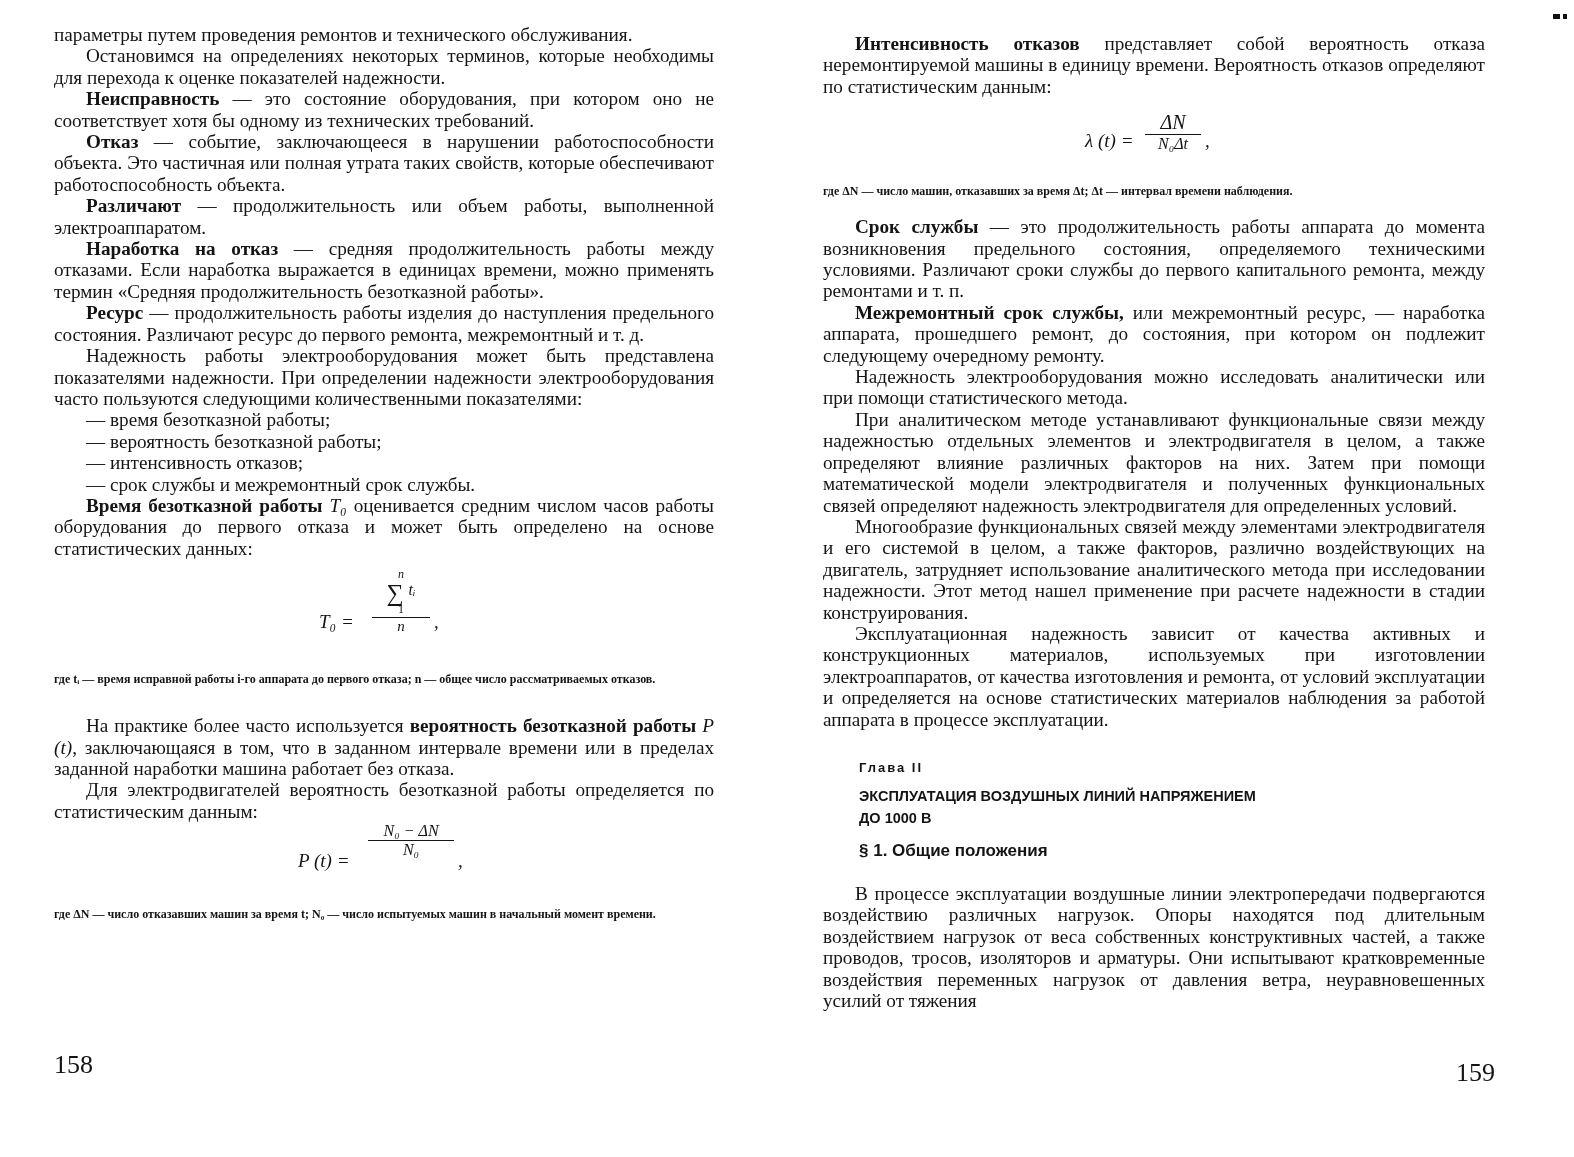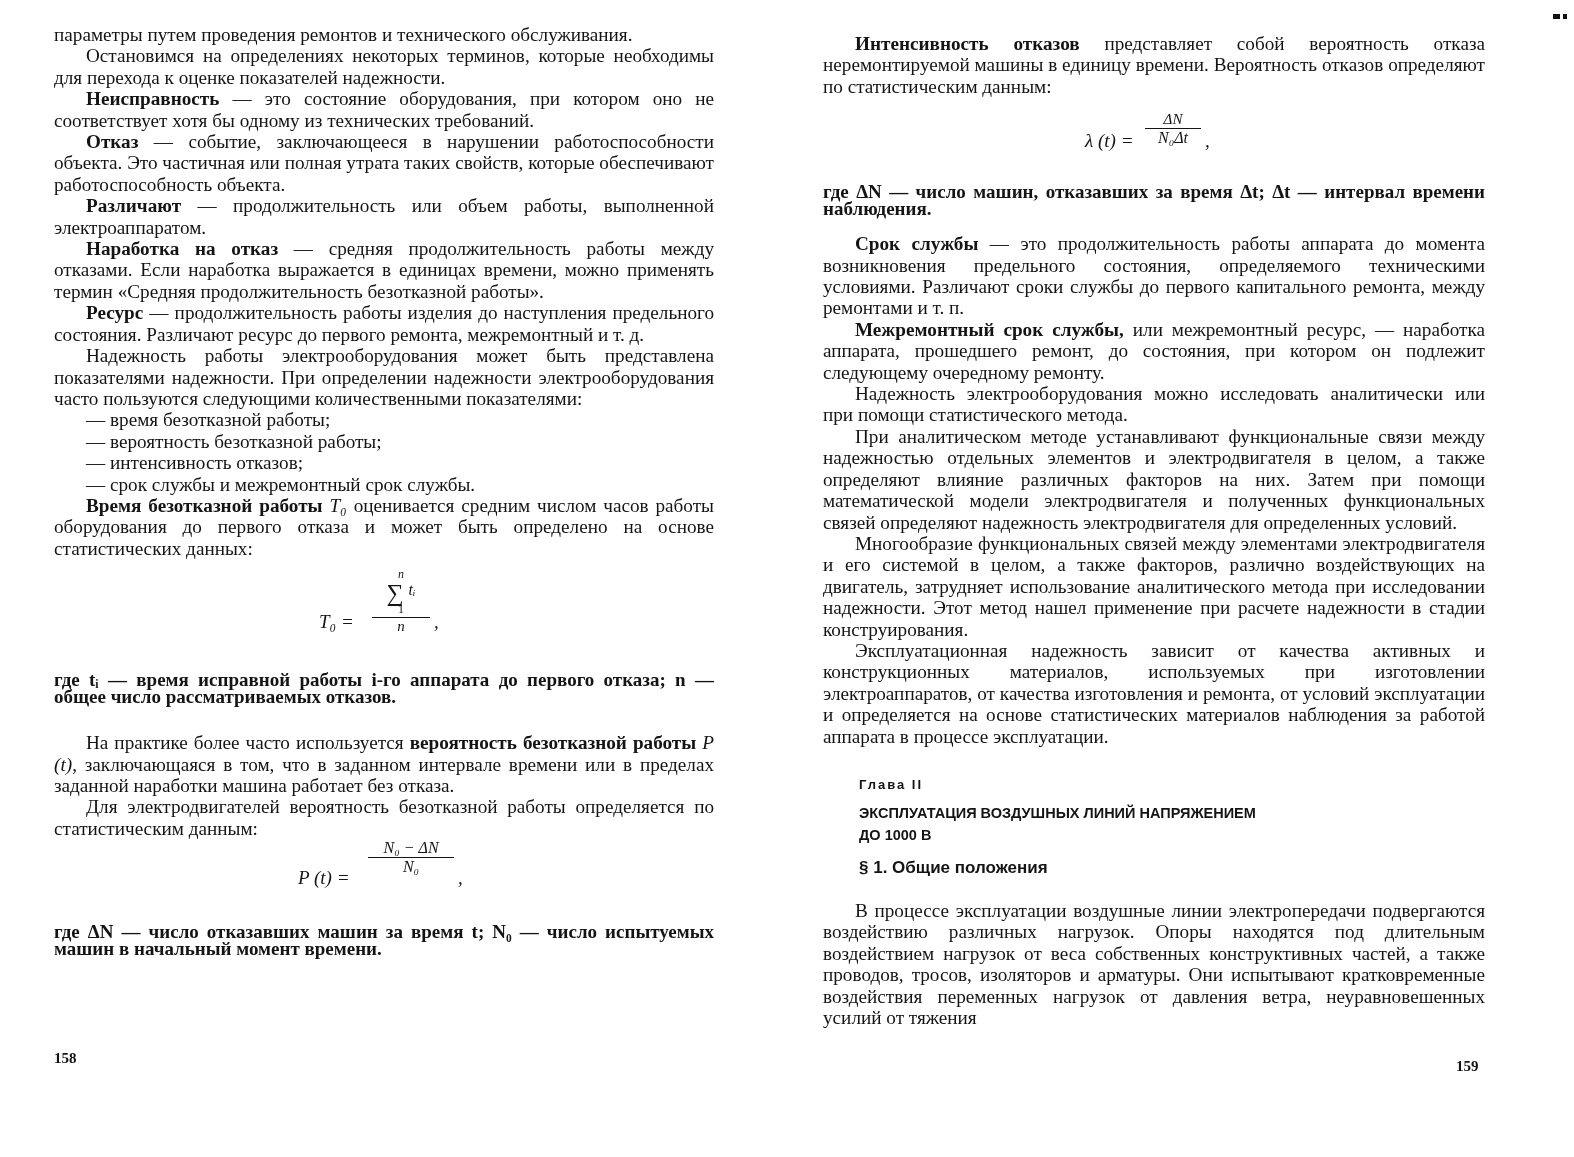--- a/index.html
+++ b/index.html
@@ -4,27 +4,27 @@
 <style>
   html, body { margin: 0; padding: 0; background: #ffffff; }
   body { width: 1574px; height: 1157px; position: relative; overflow: hidden;
          font-family: "Liberation Serif", "DejaVu Serif", serif; color: #141414; }
   .page { position: absolute; top: 0; }
   .page-left { left: 54px; width: 660px; }
   .page-right { left: 823px; width: 662px; }
   p { margin: 0; font-size: 19.2px; line-height: 21.4px; text-align: justify; }
   .ind { text-indent: 32px; }
   b { font-weight: bold; }
-  .small { font-size: 19px; line-height: 17px; font-weight: bold; }
+  .small { font-size: 12px; line-height: 17px; font-weight: bold; }
   .sans { font-family: "Liberation Sans", "DejaVu Sans", sans-serif; font-weight: bold; }
   .formula { position: relative; height: 80px; font-style: italic; font-size: 19px; }
   .frac { position: absolute; text-align: center; }
   .frac .num { display: block; padding: 0 4px; border-bottom: 1.5px solid #141414; }
   .frac .den { display: block; }
-  .pageno { position: absolute; font-size: 15px; font-weight: bold; }
+  .pageno { position: absolute; font-size: 26px; }
   .list-item { padding-left: 32px; }
   .heading-chap { font-size: 13px; letter-spacing: 2px; margin-top: 30px; }
   .heading-title { font-size: 14.5px; line-height: 22px; margin-top: 10px; }
   .heading-sec { font-size: 17px; margin-top: 12px; }
   .corner-mark { position: absolute; top: 5px; right: 4px; width: 20px; height: 6px; }
   .corner-mark span { display: inline-block; height: 5px; background: #111; margin-left: 3px; }
 </style>
 </head>
 <body>
 
@@ -76,21 +76,21 @@
   <p class="small">где ΔN — число отказавших машин за время t; N₀ — число испытуемых машин в начальный момент времени.</p>
 </div>
 <div class="pageno" style="left:54px; top:1050px;">158</div>
 
 <div class="page page-right" style="top:33px;">
   <p class="ind"><b>Интенсивность отказов</b><span> представляет собой вероятность отказа неремонтируемой машины в единицу времени. Вероятность отказов определяют по статистическим данным:</span></p>
 
   <div class="formula" style="height:86px;">
     <span style="position:absolute; left:262px; top:33px;">λ (t) =</span>
     <div class="frac" style="left:322px; top:14px; width:56px;">
-      <span class="num" style="font-size:15px;">ΔN</span>
+      <span class="num" style="font-size:20px;">ΔN</span>
       <span class="den" style="font-size:16px;">N₀Δt</span>
     </div>
     <span style="position:absolute; left:382px; top:33px;">,</span>
   </div>
 
   <p class="small" style="margin-bottom:16px;">где ΔN — число машин, отказавших за время Δt; Δt — интервал времени наблюдения.</p>
 
   <p class="ind"><b>Срок службы</b><span> — это продолжительность работы аппарата до момента возникновения предельного состояния, определяемого техническими условиями. Различают сроки службы до первого капитального ремонта, между ремонтами и т. п.</span></p>
   <p class="ind"><b>Межремонтный срок службы,</b><span> или межремонтный ресурс, — наработка аппарата, прошедшего ремонт, до состояния, при котором он подлежит следующему очередному ремонту.</span></p>
   <p class="ind">Надежность электрооборудования можно исследовать аналитически или при помощи статистического метода.</p>

